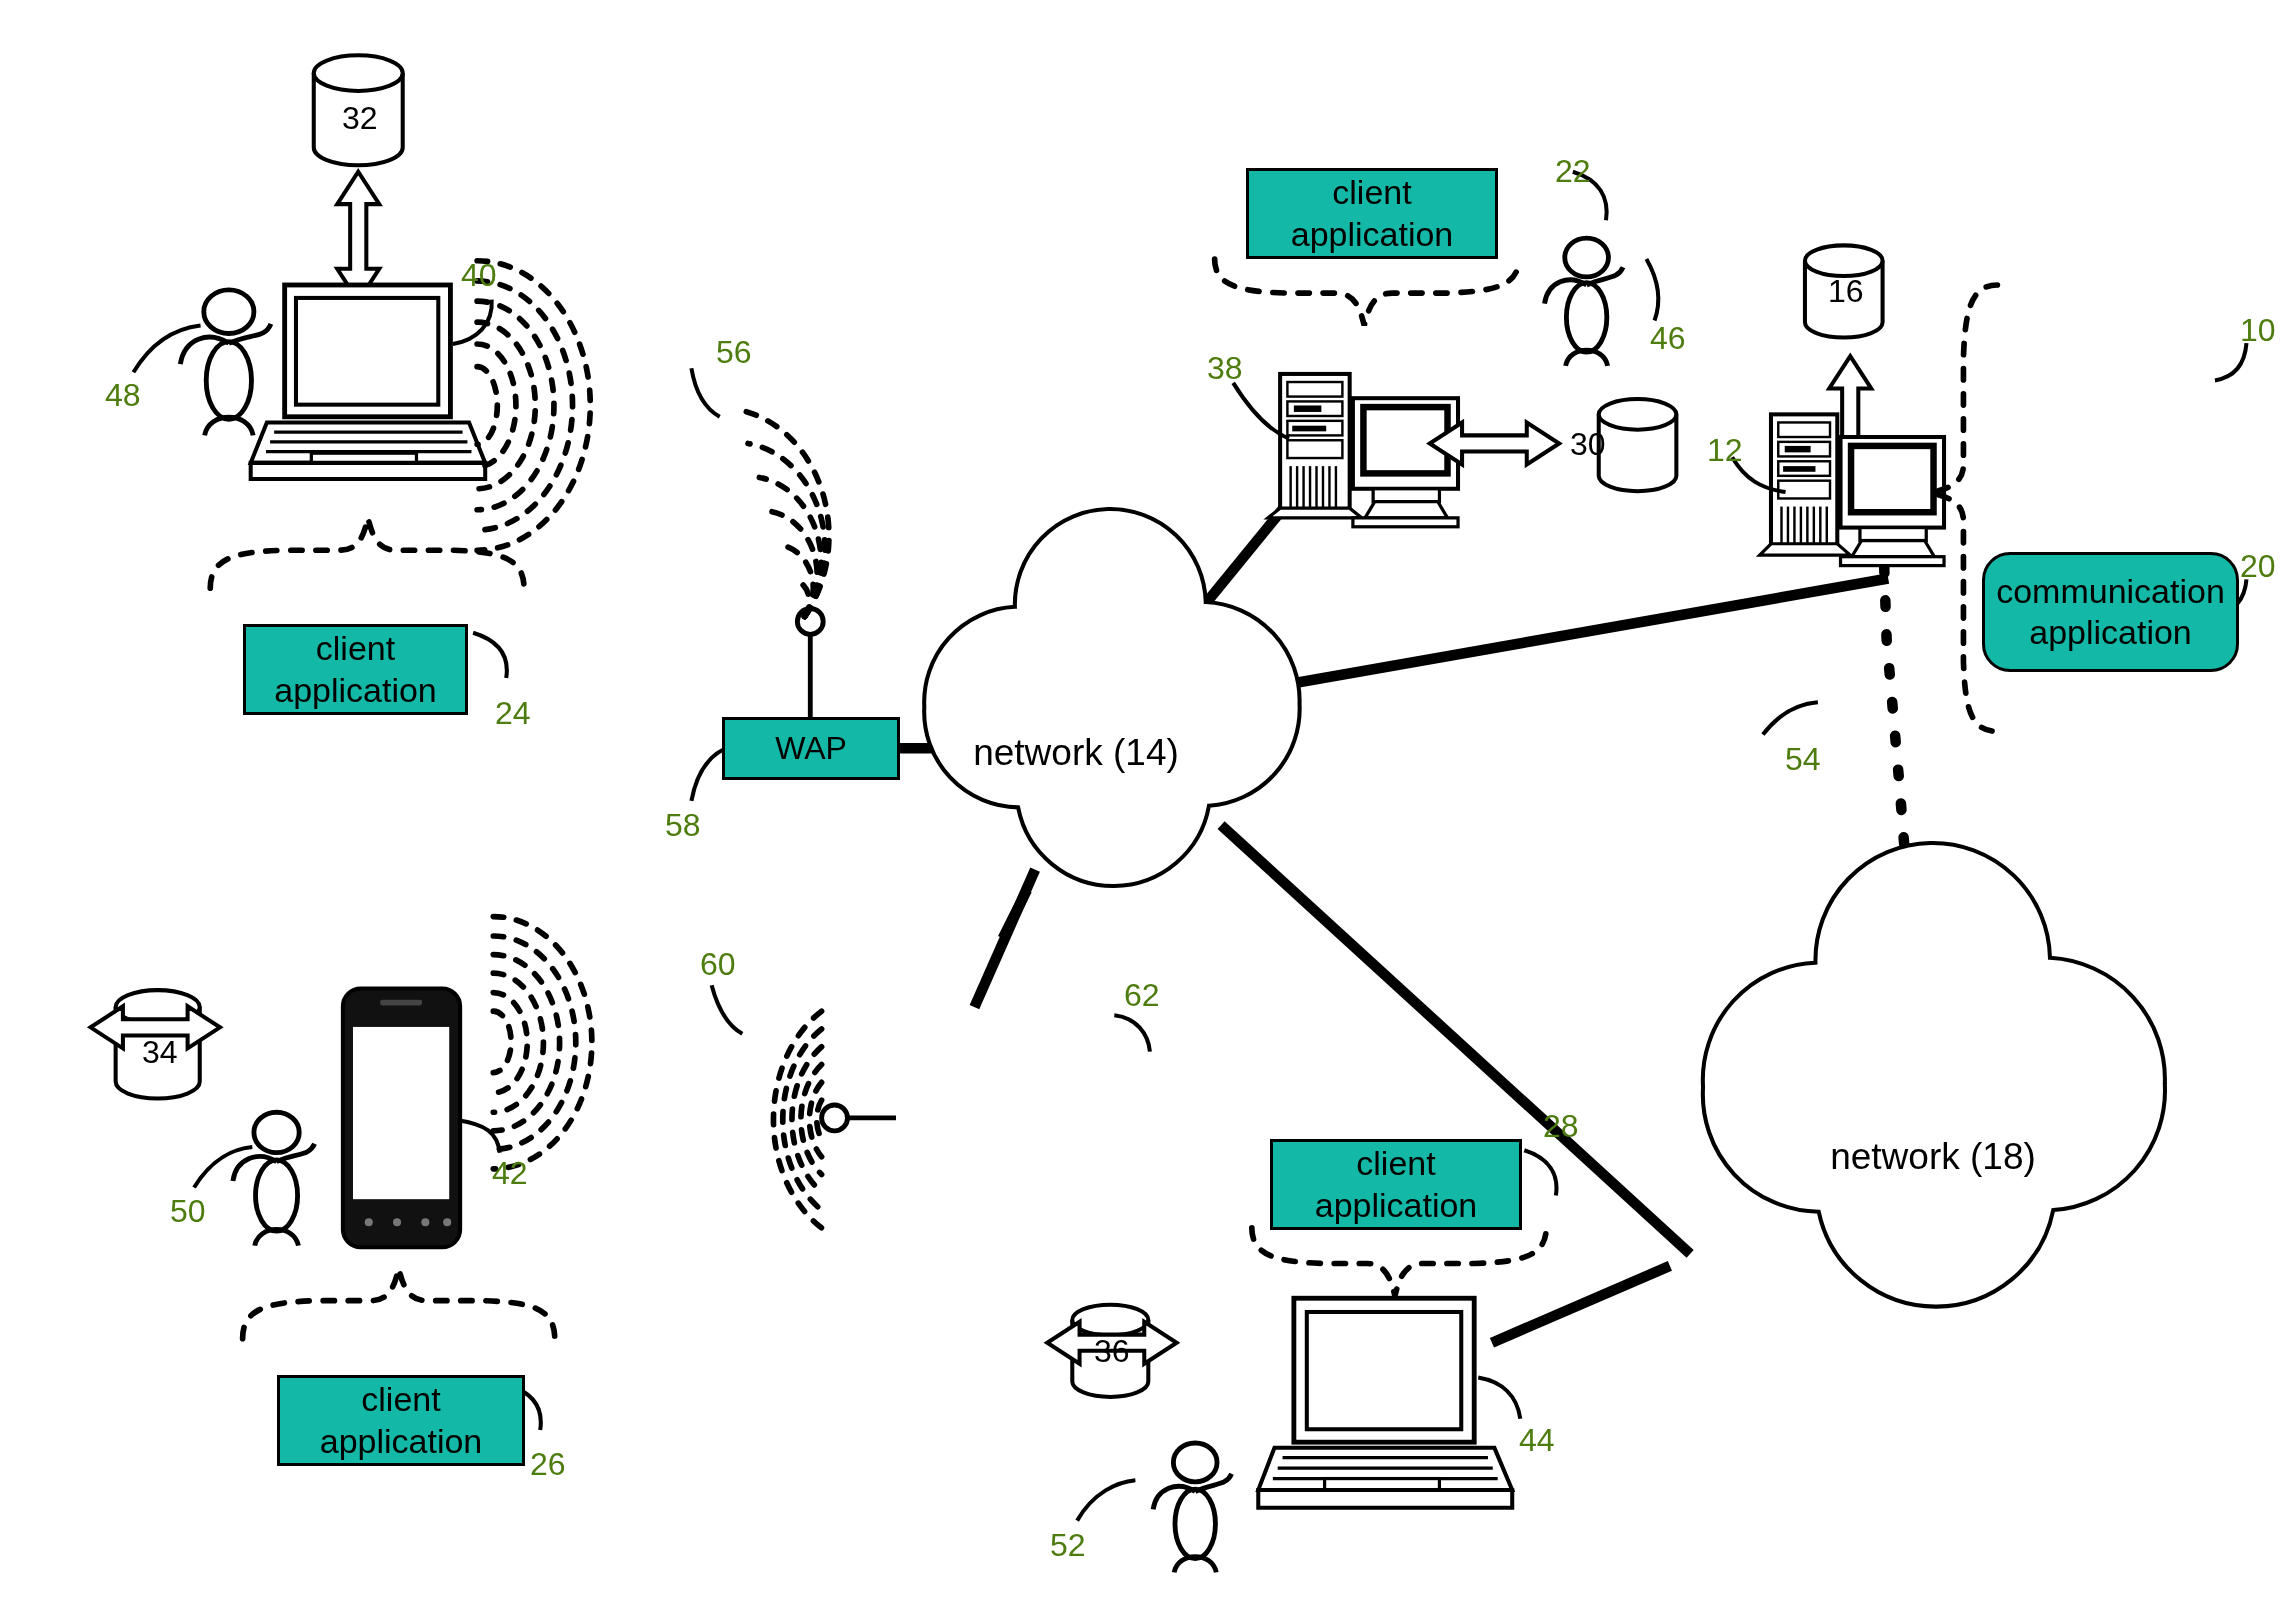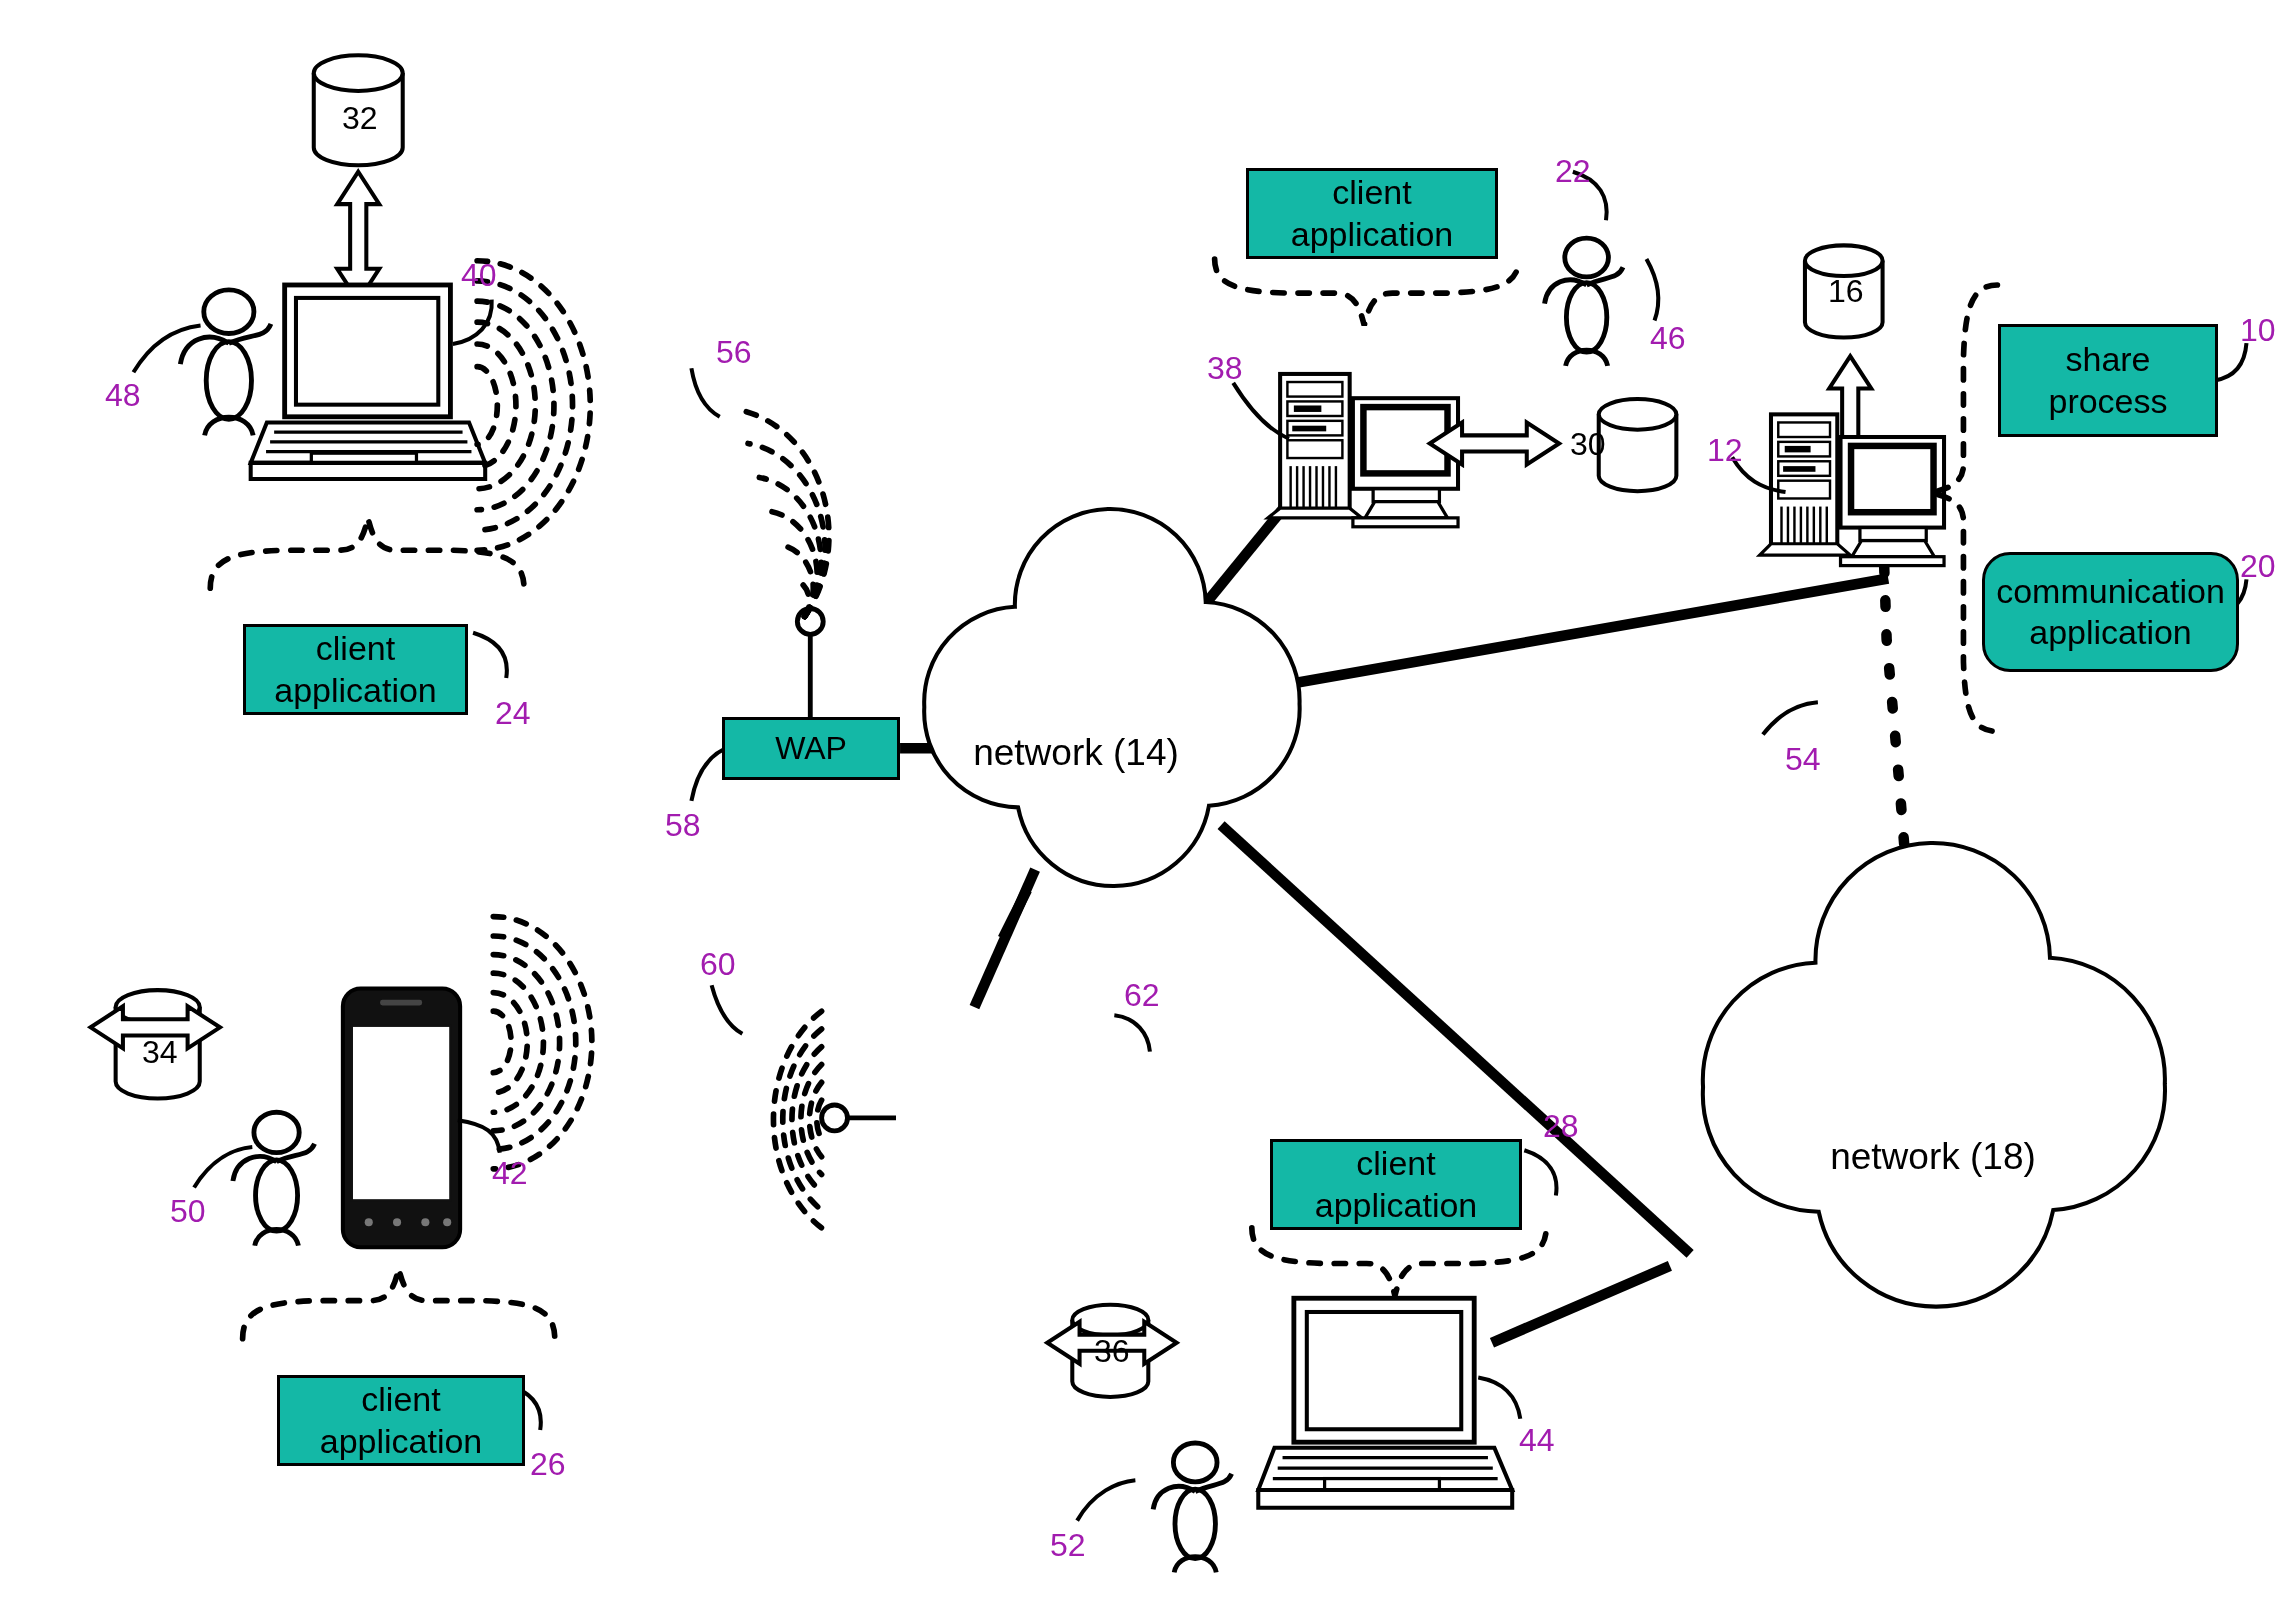--- a/index.html
+++ b/index.html
@@ -1,20 +1,20 @@
 <!DOCTYPE html>
 <html style="font-size:13px"><head>
 <meta charset="utf-8">
 <style>
   html,body{margin:0;padding:0;background:#ffffff;}
   body{width:2295px;height:1618px;position:relative;overflow:hidden;
        font-family:"Liberation Sans","DejaVu Sans",sans-serif;color:#000;}
   #stage{position:absolute;left:0;top:0;width:2295px;height:1618px;}
   svg.layer{position:absolute;left:0;top:0;width:2295px;height:1618px;overflow:visible;}
-  .reflabel{position:absolute;font-size:32px;line-height:1;color:#a21caf;white-space:nowrap;}
+  .reflabel{position:absolute;font-size:32px;line-height:1;color:#4d7c0f;white-space:nowrap;}
   .boxlabel{position:absolute;display:flex;align-items:center;justify-content:center;
             text-align:center;border:3.2px solid #000;background:#14b8a6;font-size:34px;line-height:1.22;
             box-sizing:border-box;}
   .cloudtxt{position:absolute;font-size:37px;white-space:nowrap;text-align:center;}
   .dbnum{position:absolute;font-size:32px;white-space:nowrap;text-align:center;}
 </style>
 </head>
 <body>
 
 <div id="stage">
@@ -322,24 +322,20 @@
 
   <div class="dbnum" style="left:342px;top:100px;width:32px;">32</div>
   <div class="dbnum" style="left:142px;top:1034px;width:32px;">34</div>
   <div class="dbnum" style="left:1570px;top:426px;width:32px;">30</div>
   <div class="dbnum" style="left:1828px;top:273px;width:32px;">16</div>
   <div class="dbnum" style="left:1094px;top:1333px;width:32px;">36</div>
 
   <div class="cloudtxt" style="left:967px;top:732px;width:218px;">network (14)</div>
   <div class="cloudtxt" style="left:1824px;top:1136px;width:218px;">network (18)</div>
 
-  <div class="boxlabel" style="left:1998px;top:324px;width:220px;height:113px;">
-    <span style="white-space:pre-line;">share
-process</span>
-  </div>
 
   <div class="boxlabel" style="left:1982px;top:552px;width:257px;height:120px;border-radius:28px;">
     <span style="white-space:pre-line;">communication
 application</span>
   </div>
 
   <div class="boxlabel" style="left:1246px;top:168px;width:252px;height:91px;">
     <span style="white-space:pre-line;">client
 application</span>
   </div>

